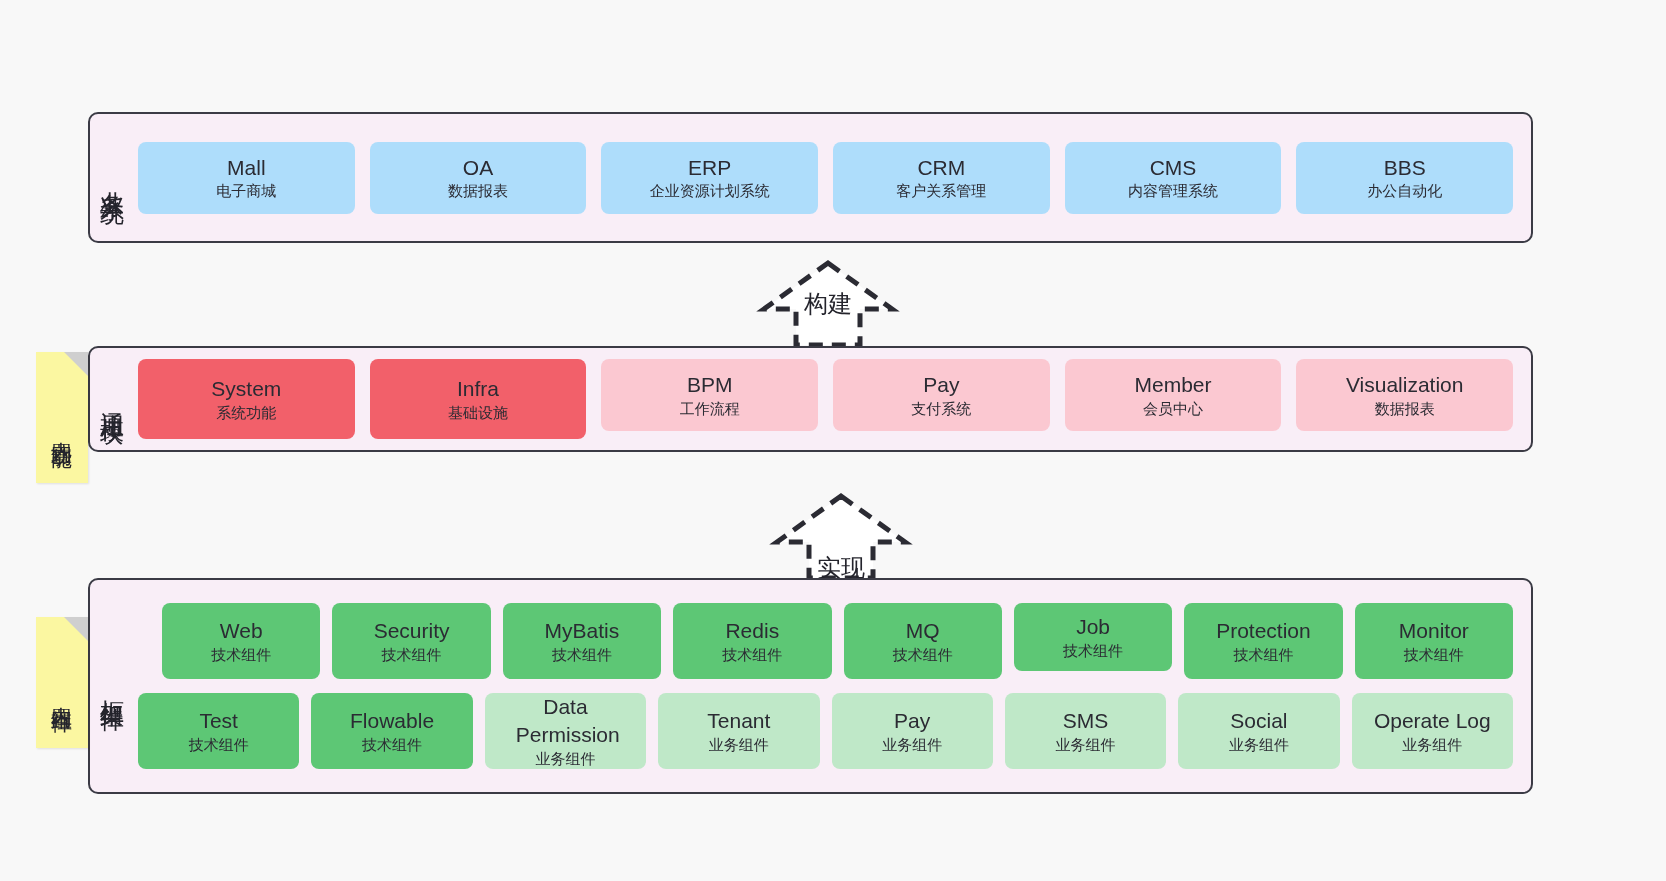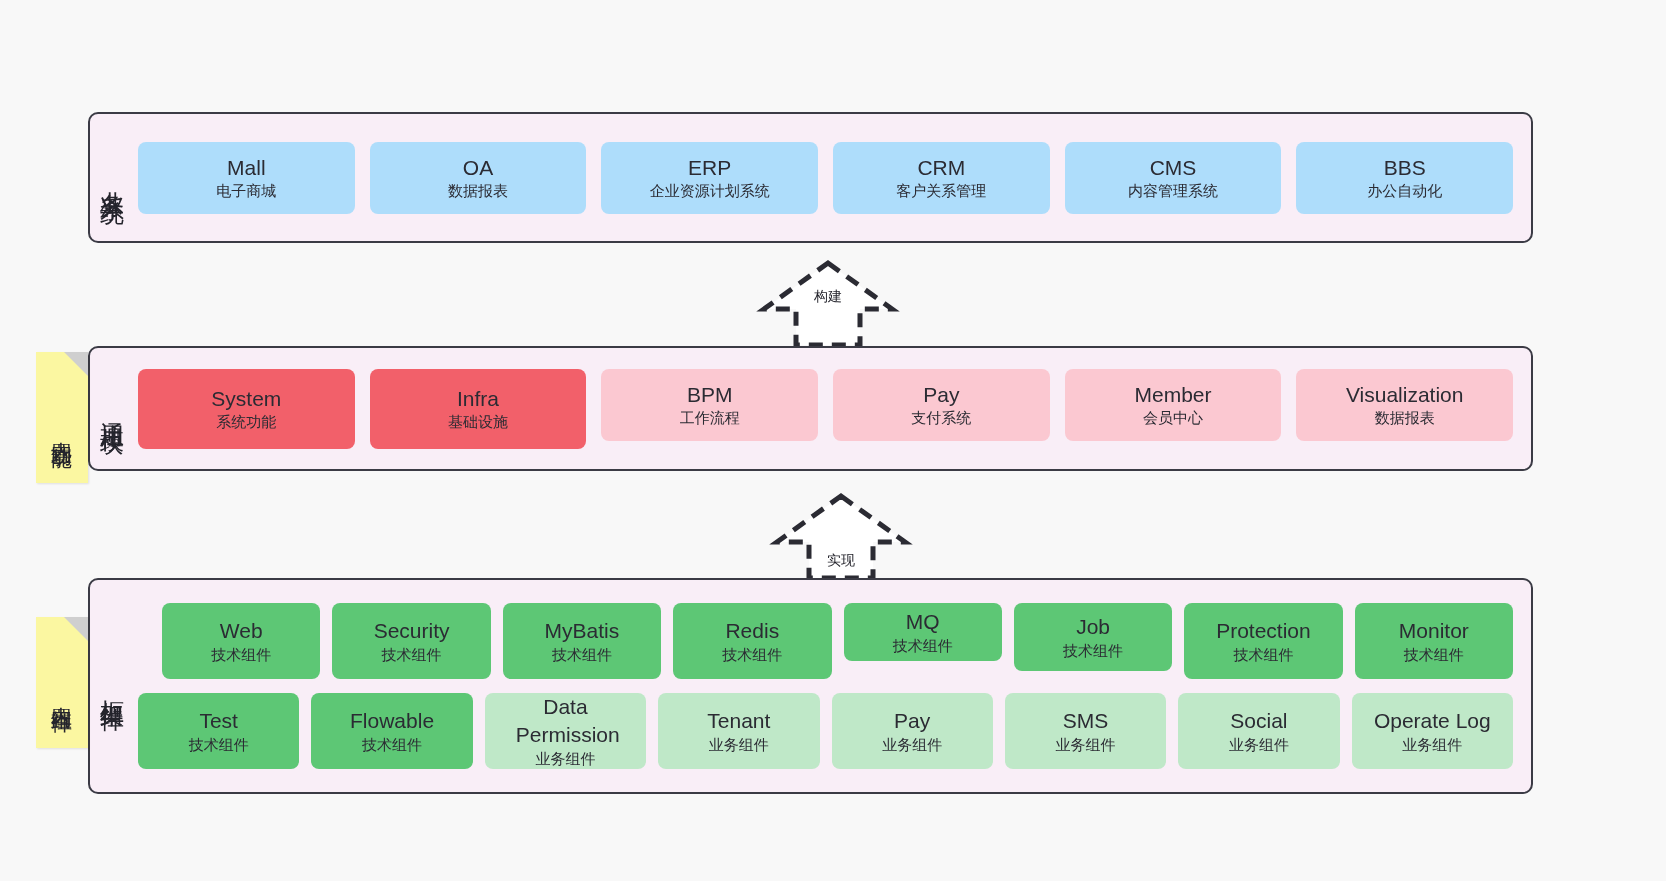--- a/index.html
+++ b/index.html
@@ -102,21 +102,21 @@
     border-left:24px solid transparent;
   }
 
   
   .arrow{position:absolute;}
   .arrow svg{display:block;overflow:visible;}
   .arrow .a-label{
     position:absolute;
     left:50%;
     transform:translateX(-50%);
-    font-size:14px;
+    font-size:24px;
     color:#24242c;
     background:transparent;
     white-space:nowrap;
     user-select:none;
   }
 </style>
 </head>
 <body>
 
 <div id="stage">
@@ -158,21 +158,21 @@
       <path d="M68 4 L132 50 L100 50 L100 86 L36 86 L36 50 L4 50 Z" fill="#ffffff" stroke="#2b2b33" stroke-width="5" stroke-dasharray="14,9" stroke-linejoin="miter"></path>
     </svg>
     <span class="a-label" style="top:29px;">构建</span>
   </div>
 
   <div class="sticky" style="left:36px;top:352px;height:131px;">
     <span class="fold"></span>
     <span class="s-text">内置功能</span>
   </div>
 
-  <div class="layer" id="layer-1" style="left:88px;top:346px;width:1445px;height:125px;">
+  <div class="layer" id="layer-1" style="left:88px;top:346px;width:1445px;height:106px;">
     <div class="layer-label">通用模块</div>
     <div class="layer-body">
       <div class="tile-row">
         <div class="tile c-red-strong" style="height:80px">
           <div class="t-en">System</div>
           <div class="t-cn">系统功能</div>
         </div>
         <div class="tile c-red-strong" style="height:80px">
           <div class="t-en">Infra</div>
           <div class="t-cn">基础设施</div>
@@ -223,21 +223,21 @@
           <div class="t-cn">技术组件</div>
         </div>
         <div class="tile c-green-mid" style="height:76px">
           <div class="t-en">MyBatis</div>
           <div class="t-cn">技术组件</div>
         </div>
         <div class="tile c-green-mid" style="height:76px">
           <div class="t-en">Redis</div>
           <div class="t-cn">技术组件</div>
         </div>
-        <div class="tile c-green-mid" style="height:58px">
+        <div class="tile c-green-mid" style="height:76px">
           <div class="t-en">MQ</div>
           <div class="t-cn">技术组件</div>
         </div>
         <div class="tile c-green-mid" style="height:68px">
           <div class="t-en">Job</div>
           <div class="t-cn">技术组件</div>
         </div>
         <div class="tile c-green-mid" style="height:76px">
           <div class="t-en">Protection</div>
           <div class="t-cn">技术组件</div>

